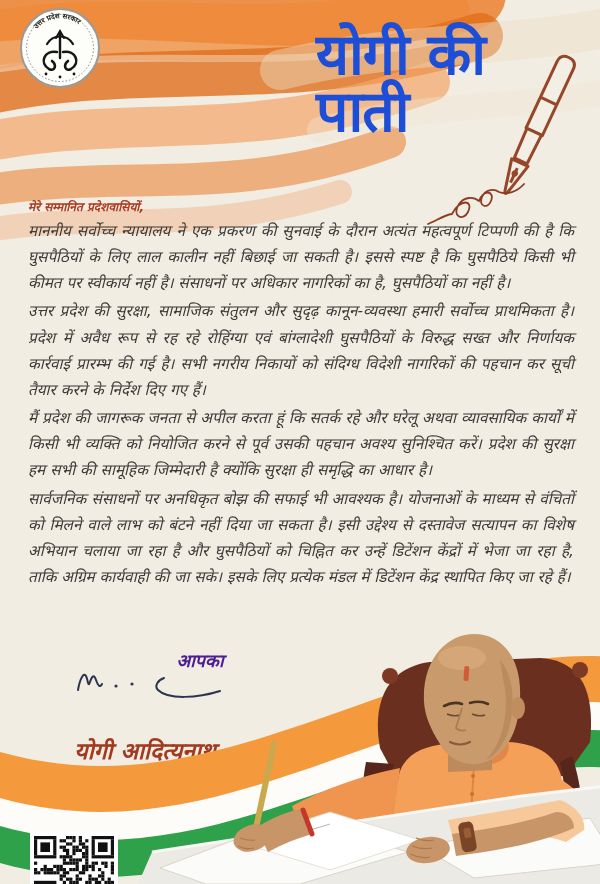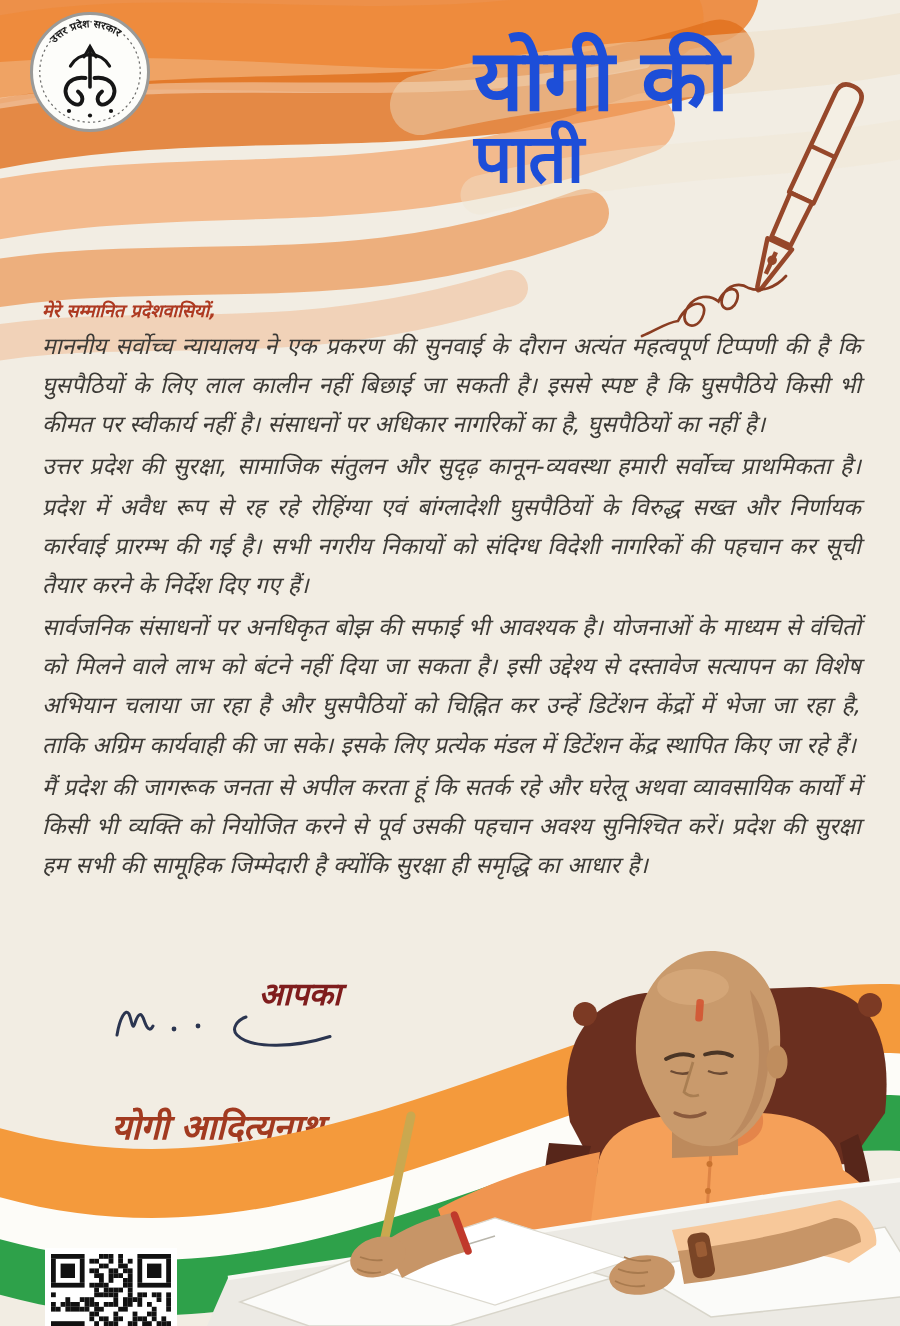--- a/index.html
+++ b/index.html
@@ -9,38 +9,38 @@
     font-family:"DejaVu Sans","Liberation Sans",sans-serif;
   }
   .layer{position:absolute;left:0;top:0;pointer-events:none;}
   
   .title-block{
     position:absolute;left:316px;top:26px;width:215px;
     color:#1d4ed8;font-weight:bold;line-height:1.0;
     letter-spacing:-1px;
   }
   .title-line1{font-size:57px;}
-  .title-line2{font-size:45px;}
+  .title-line2{font-size:57px;}
   
   .letter{
     position:absolute;left:28px;top:198px;width:546px;
     color:#3c3a36;
   }
   .letter .greeting{
     color:#ae3a21;font-weight:bold;font-size:12px;font-style:italic;
     margin:0 0 3px 0;
   }
   .letter p{
     margin:0 0 2px 0;font-size:15.3px;line-height:1.71;
     font-style:italic;font-weight:500;text-align:justify;
   }
   
   .closing{
     position:absolute;left:120px;top:648px;width:160px;text-align:center;
-    color:#7f1d1d;font-weight:bold;font-size:21px;font-style:italic;
+    color:#4c1d95;font-weight:bold;font-size:18px;font-style:italic;
   }
   .sig-name{
     position:absolute;left:40px;top:734px;width:210px;text-align:center;
     color:#a23a20;font-weight:bold;font-size:23px;font-style:italic;
   }
   .sig-scribble{position:absolute;left:60px;top:664px;}
   .qr{position:absolute;left:30px;top:832px;}
 </style>
 </head>
 <body>
@@ -96,22 +96,22 @@
       <circle cx="0" cy="-16" r="2.2" fill="none" stroke-width="2"></circle>
       <line x1="-9" y1="-96" x2="9" y2="-96"></line>
     </g>
     <path d="M8,204 c8,-3 16,-9 24,-10 c8,-16 22,-14 16,-2 c-5,10 -17,4 -9,-8 c5,-7 14,-8 20,-3 c5,-12 16,-10 12,0 c-3,8 -13,6 -9,-4 c3,-7 11,-9 17,-5 c8,3 18,0 25,-8" stroke="#8a3d22" stroke-width="1.8" fill="none" stroke-linecap="round"></path>
   </svg>
 
   <div class="letter">
     <div class="greeting">मेरे सम्मानित प्रदेशवासियों,</div>
     <p>माननीय सर्वोच्च न्यायालय ने एक प्रकरण की सुनवाई के दौरान अत्यंत महत्वपूर्ण टिप्पणी की है कि घुसपैठियों के लिए लाल कालीन नहीं बिछाई जा सकती है। इससे स्पष्ट है कि घुसपैठिये किसी भी कीमत पर स्वीकार्य नहीं है। संसाधनों पर अधिकार नागरिकों का है, घुसपैठियों का नहीं है।</p>
     <p>उत्तर प्रदेश की सुरक्षा, सामाजिक संतुलन और सुदृढ़ कानून-व्यवस्था हमारी सर्वोच्च प्राथमिकता है। प्रदेश में अवैध रूप से रह रहे रोहिंग्या एवं बांग्लादेशी घुसपैठियों के विरुद्ध सख्त और निर्णायक कार्रवाई प्रारम्भ की गई है। सभी नगरीय निकायों को संदिग्ध विदेशी नागरिकों की पहचान कर सूची तैयार करने के निर्देश दिए गए हैं।</p>
+    <p>मैं प्रदेश की जागरूक जनता से अपील करता हूं कि सतर्क रहे और घरेलू अथवा व्यावसायिक कार्यों में किसी भी व्यक्ति को नियोजित करने से पूर्व उसकी पहचान अवश्य सुनिश्चित करें। प्रदेश की सुरक्षा हम सभी की सामूहिक जिम्मेदारी है क्योंकि सुरक्षा ही समृद्धि का आधार है।</p>
     <p>सार्वजनिक संसाधनों पर अनधिकृत बोझ की सफाई भी आवश्यक है। योजनाओं के माध्यम से वंचितों को मिलने वाले लाभ को बंटने नहीं दिया जा सकता है। इसी उद्देश्य से दस्तावेज सत्यापन का विशेष अभियान चलाया जा रहा है और घुसपैठियों को चिह्नित कर उन्हें डिटेंशन केंद्रों में भेजा जा रहा है, ताकि अग्रिम कार्यवाही की जा सके। इसके लिए प्रत्येक मंडल में डिटेंशन केंद्र स्थापित किए जा रहे हैं।</p>
-    <p>मैं प्रदेश की जागरूक जनता से अपील करता हूं कि सतर्क रहे और घरेलू अथवा व्यावसायिक कार्यों में किसी भी व्यक्ति को नियोजित करने से पूर्व उसकी पहचान अवश्य सुनिश्चित करें। प्रदेश की सुरक्षा हम सभी की सामूहिक जिम्मेदारी है क्योंकि सुरक्षा ही समृद्धि का आधार है।</p>
   </div>
 
   <div class="closing">आपका</div>
   <svg class="sig-scribble layer" width="220" height="44" viewBox="0 0 220 44" style="left:60px;top:664px;">
     <path d="M18,26 C20,14 24,8 26,12 C28,16 28,24 30,18 C32,12 34,10 36,16 C38,22 40,24 42,20" stroke="#2b3550" stroke-width="2" fill="none" stroke-linecap="round"></path>
     <circle cx="56" cy="22" r="1.6" fill="#2b3550"></circle>
     <circle cx="72" cy="20" r="1.6" fill="#2b3550"></circle>
     <path d="M104,14 C98,16 94,22 98,26 C108,36 138,34 160,27" stroke="#2b3550" stroke-width="2" fill="none" stroke-linecap="round"></path>
   </svg>
   <div class="sig-name">योगी आदित्यनाथ</div>

